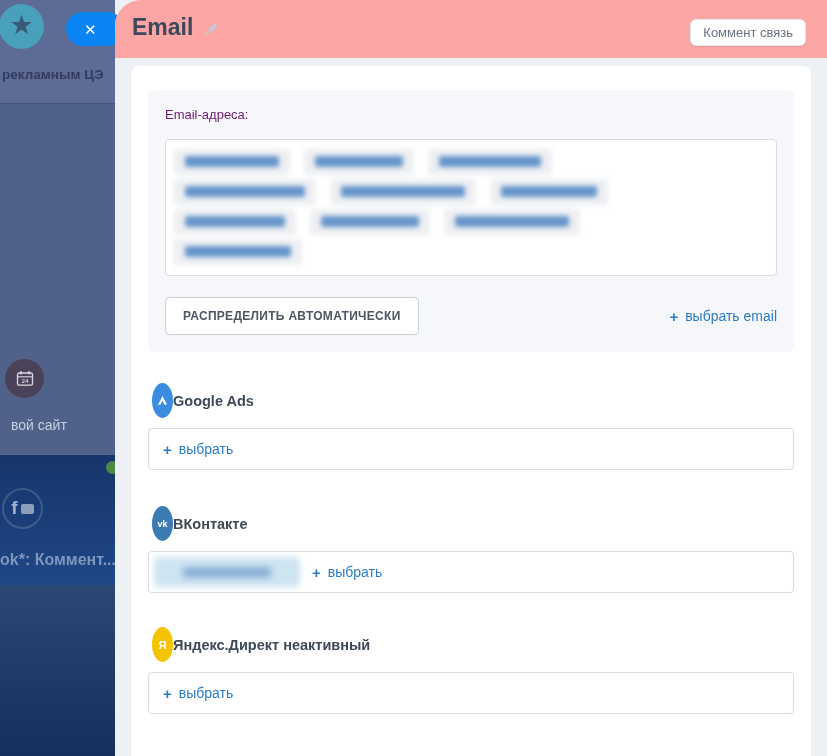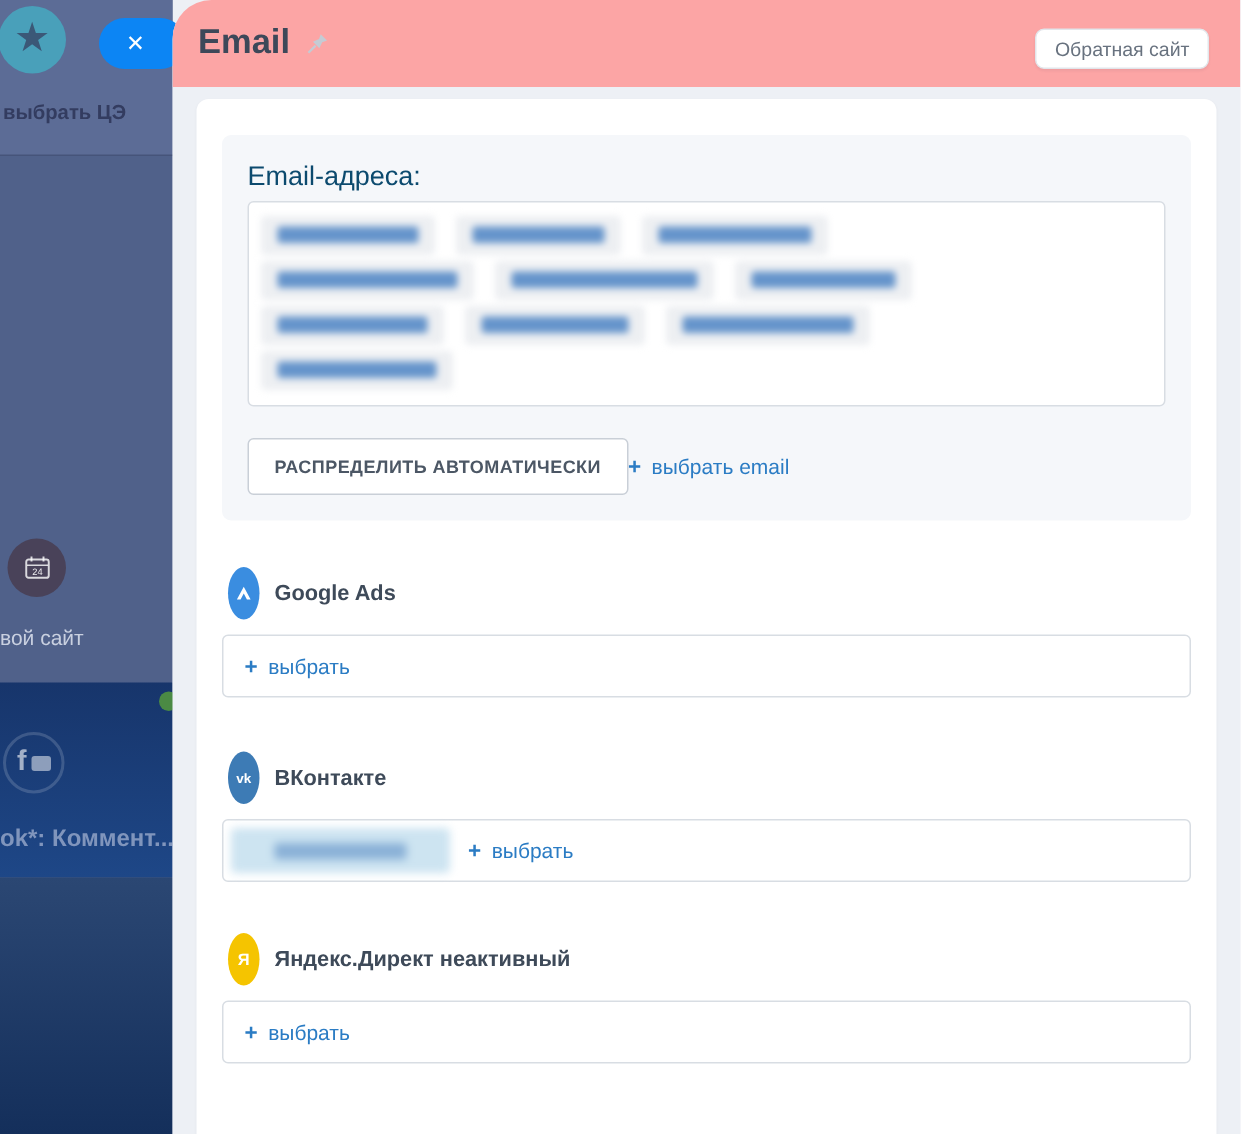--- a/index.html
+++ b/index.html
@@ -15,21 +15,21 @@
   .star-circle{position:absolute;left:-1px;top:4px;width:45px;height:45px;border-radius:50%;
     background:#49a0ba;display:flex;align-items:center;justify-content:center;}
   .star-circle .star{color:#3b5877;font-size:27px;line-height:1;margin-top:-2px;}
   .close-pill{position:absolute;left:66px;top:12px;width:58px;height:34px;border-radius:17px;
     background:#0c85f4;display:flex;align-items:center;}
   .close-pill .x{color:#fff;font-size:15px;margin-left:18px;line-height:1;}
   .sb-caption{position:absolute;left:2px;top:67px;font-size:13.5px;font-weight:600;color:#333c60;white-space:nowrap;}
   .sb-mid{position:absolute;left:0;top:104px;width:115px;height:351px;background:#50618a;}
   .cal-circle{position:absolute;left:5px;top:255px;width:39px;height:39px;border-radius:50%;
     background:#494259;display:flex;align-items:center;justify-content:center;}
-  .sb-site-label{position:absolute;left:0px;top:313px;font-size:14px;color:#c9d0e0;white-space:nowrap;}
+  .sb-site-label{position:absolute;left:11px;top:313px;font-size:14px;color:#c9d0e0;white-space:nowrap;}
   .sb-fb{position:absolute;left:0;top:455px;width:115px;height:130px;
     background:linear-gradient(180deg,#17356b 0%,#1e4787 100%);}
   .fb-circle{position:absolute;left:2px;top:33px;width:37px;height:37px;border-radius:50%;
     border:2px solid rgba(255,255,255,.16);display:flex;align-items:center;justify-content:center;gap:3px;}
   .fb-f{color:rgba(255,255,255,.6);font-size:19px;font-weight:700;line-height:1;margin-top:-2px;}
   .fb-bubble{width:13px;height:10px;border-radius:2px;background:rgba(255,255,255,.5);}
   .fb-label{position:absolute;left:0;top:96px;font-size:16px;font-weight:600;color:#8095bc;white-space:nowrap;}
   .green-dot{position:absolute;left:106px;top:6px;width:13px;height:13px;border-radius:50%;background:#4b8a44;}
   .sb-bottom{position:absolute;left:0;top:585px;width:115px;height:171px;
     background:linear-gradient(180deg,#2b4773 0%,#142f5b 100%);}
@@ -40,33 +40,33 @@
   .page-title{position:absolute;left:17px;top:14px;font-size:23px;font-weight:700;color:#3d4859;display:flex;align-items:center;}
   .pin{margin-left:10px;margin-top:4px;}
   .feedback-btn{position:absolute;right:21px;top:19px;background:#fff;border:1px solid #e2e6eb;
     border-radius:6px;padding:5px 12px;font-size:13px;color:#68727f;font-family:inherit;
     box-shadow:0 1px 2px rgba(20,35,60,.06);cursor:pointer;}
   .card{margin:8px 16px 0 16px;background:#fff;border-radius:8px;padding:24px 17px 40px 17px;
     min-height:660px;box-shadow:0 1px 2px rgba(16,30,54,.04);}
   .card h2{margin:0 0 15px 0;font-size:22px;font-weight:400;color:#5d6974;}
   .card .sub{margin:0 0 26px 0;font-size:14px;color:#4b5765;}
   .gray-box{background:#f5f7fa;border-radius:6px;padding:17px;}
-  .gb-label{font-size:18px;color:#0c4a6e;margin-bottom:6px;}
+  .gb-label{font-size:13px;color:#701a75;margin-bottom:17px;}
   .chips-box{background:#fff;border:1px solid #d8dde3;border-radius:4px;height:137px;padding:5px 8px;box-sizing:border-box;overflow:hidden;}
   .chips-wrap{filter:blur(2.5px);}
   .chip-row{display:flex;gap:14px;margin:4px 0;}
   .chip{height:26px;background:#edeff2;border-radius:3px;}
   .chip-bar{height:11px;margin:7px 11px;background:#4c84c4;border-radius:2px;opacity:.85;}
-  .actions{margin-top:21px;display:flex;align-items:center;}
+  .actions{margin-top:21px;display:flex;justify-content:space-between;align-items:center;}
   .distribute-btn{background:#fff;border:1px solid #c9cfd7;border-radius:4px;padding:11px 17px;
     font-family:inherit;font-size:12px;font-weight:600;letter-spacing:.3px;color:#4c5765;cursor:pointer;}
   .blue-link{display:inline-flex;align-items:center;gap:7px;color:#2b7cc4;font-size:14px;cursor:pointer;text-decoration:none;}
   .blue-link .plus{font-weight:700;font-size:15px;line-height:1;}
   .src-section{margin-top:31px;}
-  .src-head{display:flex;align-items:center;gap:10px;margin-left:4px;}
+  .src-head{display:flex;align-items:center;margin-left:4px;}
   .src-icon{width:21px;height:35px;border-radius:50%;display:flex;align-items:center;justify-content:center;flex:none;}
   .src-icon.google{background:#3a8de0;}
   .src-icon.vk{background:#3d7bb5;color:#fff;font-size:9px;font-weight:700;}
   .src-icon.yandex{background:#f5c400;color:#fff;font-size:11px;font-weight:700;}
   .src-name{font-size:14.5px;font-weight:600;color:#3e4a59;}
   .src-box{margin-top:10px;border:1px solid #d8dde3;border-radius:4px;height:40px;
     display:flex;align-items:center;padding-left:14px;gap:12px;background:#fff;}
   .src-box.has-chip{padding-left:5px;}
   .sel-chip{height:30px;background:#cde4f1;border-radius:3px;filter:blur(3px);display:flex;align-items:center;}
   .sel-chip .chip-bar{background:#7ea8d2;width:60%;margin:0 auto;}
@@ -77,21 +77,21 @@
 <body>
 
 <div class="sidebar">
   <div class="sb-top">
     <div class="star-circle">
       <span class="star">★</span>
     </div>
     <div class="close-pill">
       <span class="x">✕</span>
     </div>
-    <div class="sb-caption">выбрать ЦЭ</div>
+    <div class="sb-caption">рекламным ЦЭ</div>
   </div>
   <div class="sb-mid">
     <div class="cal-circle">
       <svg width="18" height="17" viewBox="0 0 18 17">
         <rect x="1.5" y="3" width="15" height="12.2" rx="1.6" fill="none" stroke="rgba(255,255,255,.8)" stroke-width="1.3"></rect>
         <line x1="5" y1="1" x2="5" y2="4.4" stroke="rgba(255,255,255,.8)" stroke-width="1.3"></line>
         <line x1="13" y1="1" x2="13" y2="4.4" stroke="rgba(255,255,255,.8)" stroke-width="1.3"></line>
         <line x1="2" y1="6.8" x2="16" y2="6.8" stroke="rgba(255,255,255,.8)" stroke-width="1.1"></line>
         <text x="9" y="13.4" font-size="6.2" font-family="Liberation Sans, sans-serif" fill="rgba(255,255,255,.9)" text-anchor="middle">24</text>
       </svg>
@@ -111,21 +111,21 @@
 
 <div class="panel">
   <div class="panel-header">
     <div class="page-title">
       <span>Email</span>
       <svg class="pin" width="17" height="17" viewBox="0 0 17 17">
         <path d="M10.8 1.8 L15 6 L11.8 7.1 L9.9 11.2 L5.6 6.9 L9.7 5 Z" fill="#c4cbd4"></path>
         <line x1="7.4" y1="9.4" x2="2.6" y2="14.2" stroke="#c4cbd4" stroke-width="1.5"></line>
       </svg>
     </div>
-    <button class="feedback-btn">Обратная сайт</button>
+    <button class="feedback-btn">Коммент связь</button>
   </div>
 
   <div class="card">
 
     <div class="gray-box">
       <div class="gb-label">Email-адреса:</div>
       <div class="chips-box">
         <div class="chips-wrap">
             <div class="chip-row">
               <div class="chip" style="width: 116px;">

